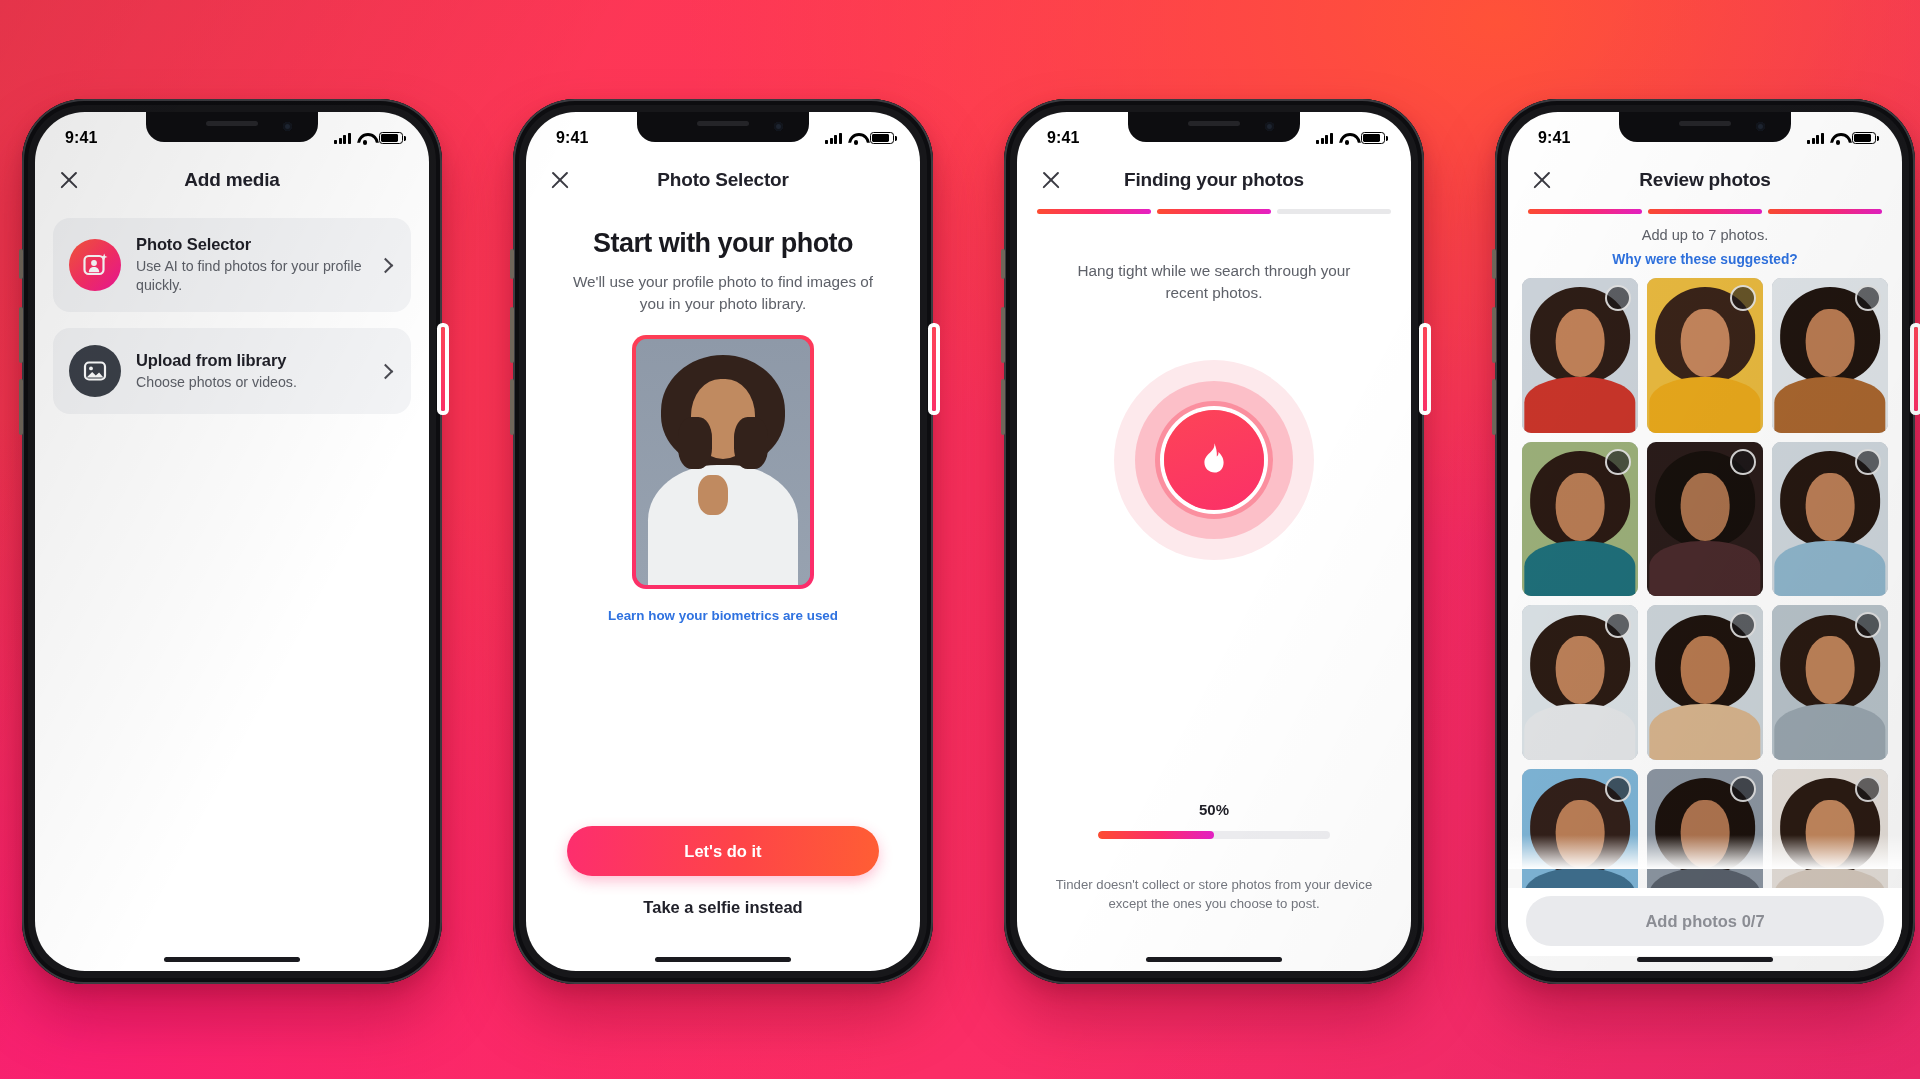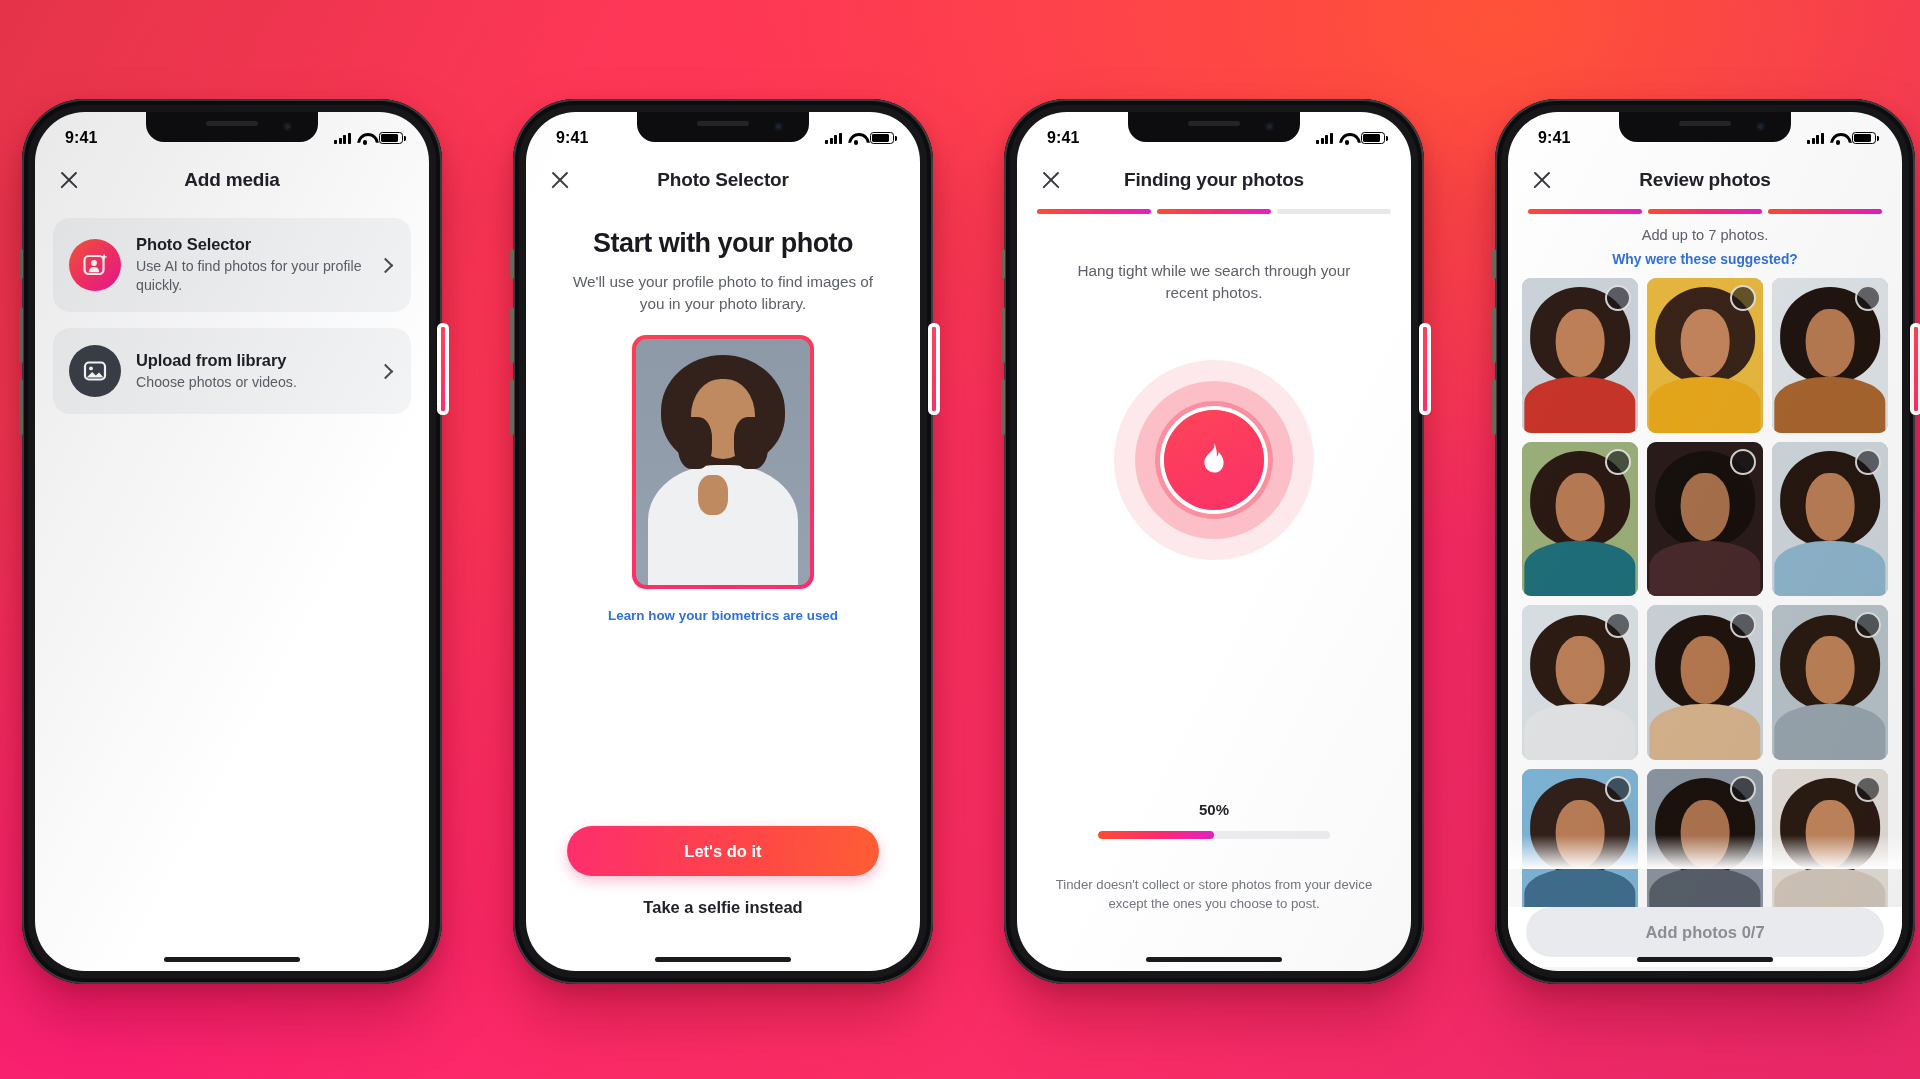--- a/index.html
+++ b/index.html
@@ -161,21 +161,21 @@
   .s4-link { display: block; text-align: center; font-size: 13.8px; font-weight: bold;
              color: #2f72e0; margin-top: 9px; cursor: pointer; }
   .grid { display: grid; grid-template-columns: repeat(3, 1fr); gap: 9px; padding: 11px 14px 0; }
   .thumb { position: relative; aspect-ratio: 3/4; border-radius: 9px; overflow: hidden; background: #b9bec7; cursor: pointer; }
   .thumb .chk {
     position: absolute; right: 7px; top: 7px; width: 26px; height: 26px; border-radius: 50%;
     background: rgba(22,22,26,0.62); border: 2px solid rgba(255,255,255,0.82);
   }
   .grid-fade { position: absolute; left: 0; right: 0; bottom: 102px; height: 34px;
                background: linear-gradient(to bottom, rgba(255,255,255,0), #ffffff); z-index: 4; pointer-events:none;}
-  .bottom-dock { position: absolute; left: 0; right: 0; bottom: 4px; padding: 0 18px 10px; background: #fff; z-index: 5; }
+  .bottom-dock { position: absolute; left: 0; right: 0; bottom: 15px; padding: 8px 18px 10px; background: #fff; z-index: 5; }
 
   
   .home-ind { position: absolute; bottom: 9px; left: 50%; transform: translateX(-50%);
               width: 136px; height: 5px; border-radius: 3px; background: #1a1a1f; z-index: 9; }
 
   
   .ph { position: absolute; inset: 0; }
   .ph .bg { position: absolute; inset: 0; }
   .ph .hair { position: absolute; left: 50%; transform: translateX(-50%);
               border-radius: 50% 50% 46% 46%; background: #35231c; }

